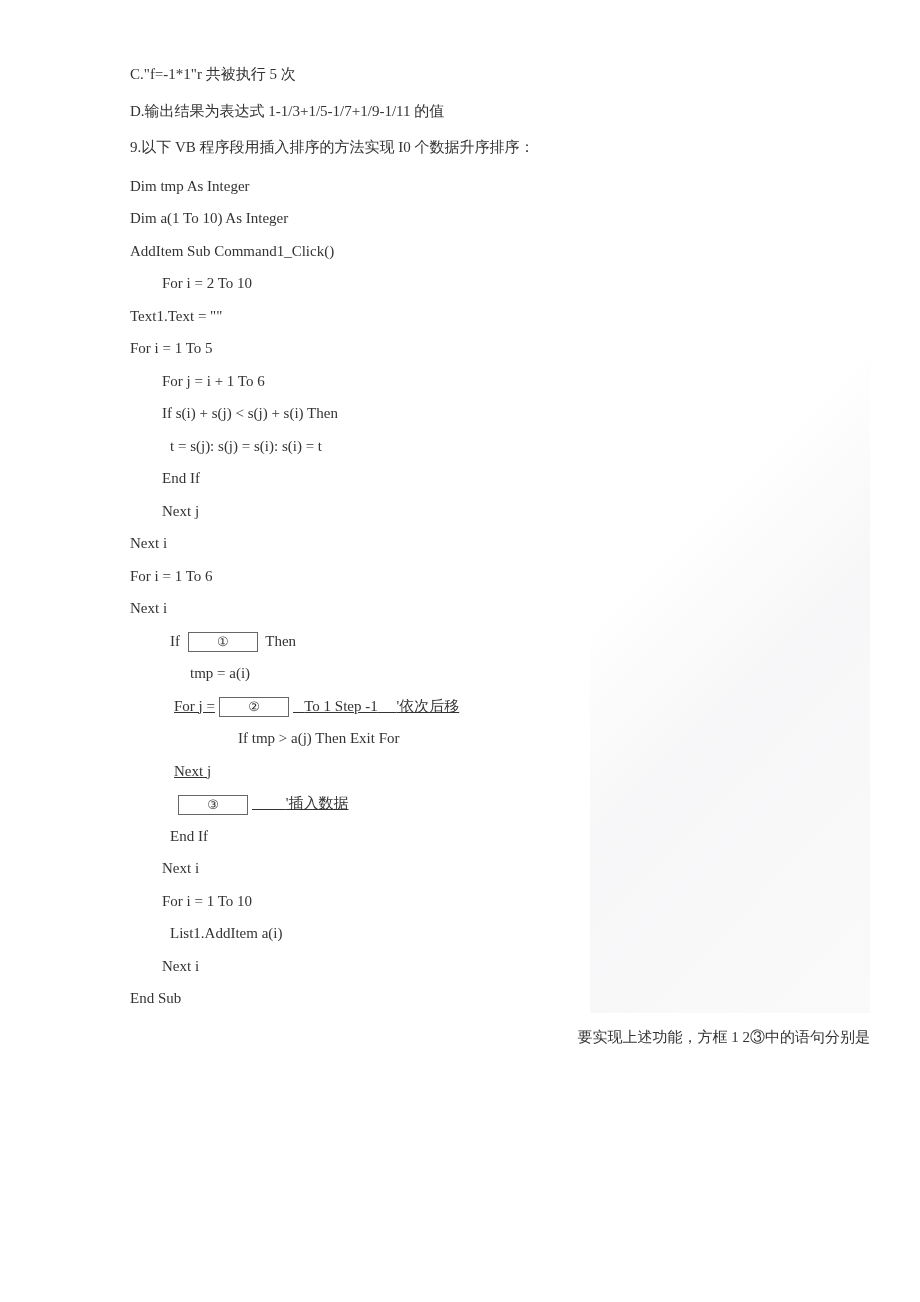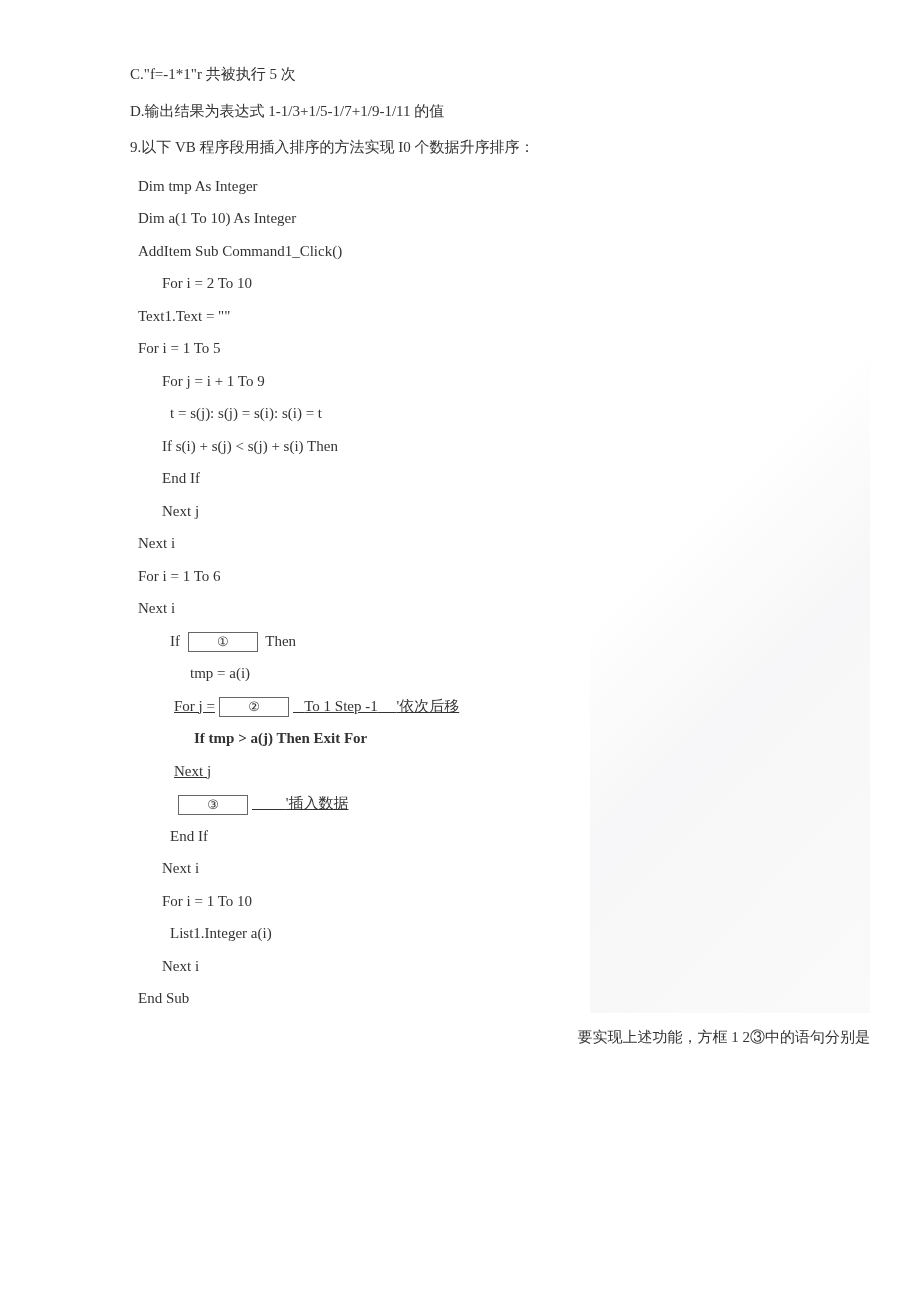--- a/index.html
+++ b/index.html
@@ -20,26 +20,26 @@
       margin-bottom: 8px;
     }
     .question {
       margin-top: 2px;
       margin-bottom: 10px;
     }
     .code-line {
       font-family: "Times New Roman", serif;
       margin-bottom: 4px;
     }
-    .indent0 { margin-left: 8px; }
+    .indent0 { margin-left: 0px; }
     .indent1 { margin-left: 32px; }
     .indent2 { margin-left: 40px; }
     .indent3 { margin-left: 60px; }
     .indent4 { margin-left: 44px; text-decoration: underline; }
-    .indent5 { margin-left: 64px; font-weight: bold; }
+    .indent5 { margin-left: 108px; }
     .blank-box {
       display: inline-block;
       border: 1px solid #666;
       min-width: 70px;
       height: 20px;
       text-align: center;
       line-height: 18px;
       vertical-align: middle;
       font-size: 13px;
       margin: 0 4px;
@@ -71,23 +71,23 @@
 
 <div class="question">9.以下 VB 程序段用插入排序的方法实现 I0 个数据升序排序：</div>
 
 <div class="faded-bg">
   <div class="code-line indent0">Dim tmp As Integer</div>
   <div class="code-line indent0">Dim a(1 To 10) As Integer</div>
   <div class="code-line indent0">AddItem Sub Command1_Click()</div>
   <div class="code-line indent1">For i = 2 To 10</div>
   <div class="code-line indent0">Text1.Text = ""</div>
   <div class="code-line indent0">For i = 1 To 5</div>
-  <div class="code-line indent1">For j = i + 1 To 9</div>
+  <div class="code-line indent1">For j = i + 1 To 6</div>
+  <div class="code-line indent1">If s(i) + s(j) &lt; s(j) + s(i) Then</div>
   <div class="code-line indent2">t = s(j): s(j) = s(i): s(i) = t</div>
-  <div class="code-line indent1">If s(i) + s(j) &lt; s(j) + s(i) Then</div>
   <div class="code-line indent1">End If</div>
   <div class="code-line indent1">Next j</div>
   <div class="code-line indent0">Next i</div>
   <div class="code-line indent0">For i = 1 To 6</div>
   <div class="code-line indent0">Next i</div>
   <div class="code-line indent2">
     <span>If</span>
     <span class="blank-box">①</span>
     <span>Then</span>
   </div>
@@ -99,18 +99,18 @@
   </div>
   <div class="code-line indent5">If tmp &gt; a(j) Then Exit For</div>
   <div class="code-line indent4">Next j</div>
   <div class="code-line indent4">
     <span class="blank-box">③</span>
     &nbsp;&nbsp;&nbsp;&nbsp;&nbsp;&nbsp;&nbsp;&nbsp;<span>'插入数据</span>
   </div>
   <div class="code-line indent2">End If</div>
   <div class="code-line indent1">Next i</div>
   <div class="code-line indent1">For i = 1 To 10</div>
-  <div class="code-line indent2">List1.Integer a(i)</div>
+  <div class="code-line indent2">List1.AddItem a(i)</div>
   <div class="code-line indent1">Next i</div>
   <div class="code-line indent0">End Sub</div>
 </div>
 
 <div class="closing">要实现上述功能，方框 1 2③中的语句分别是</div>
 
 </body></html>

